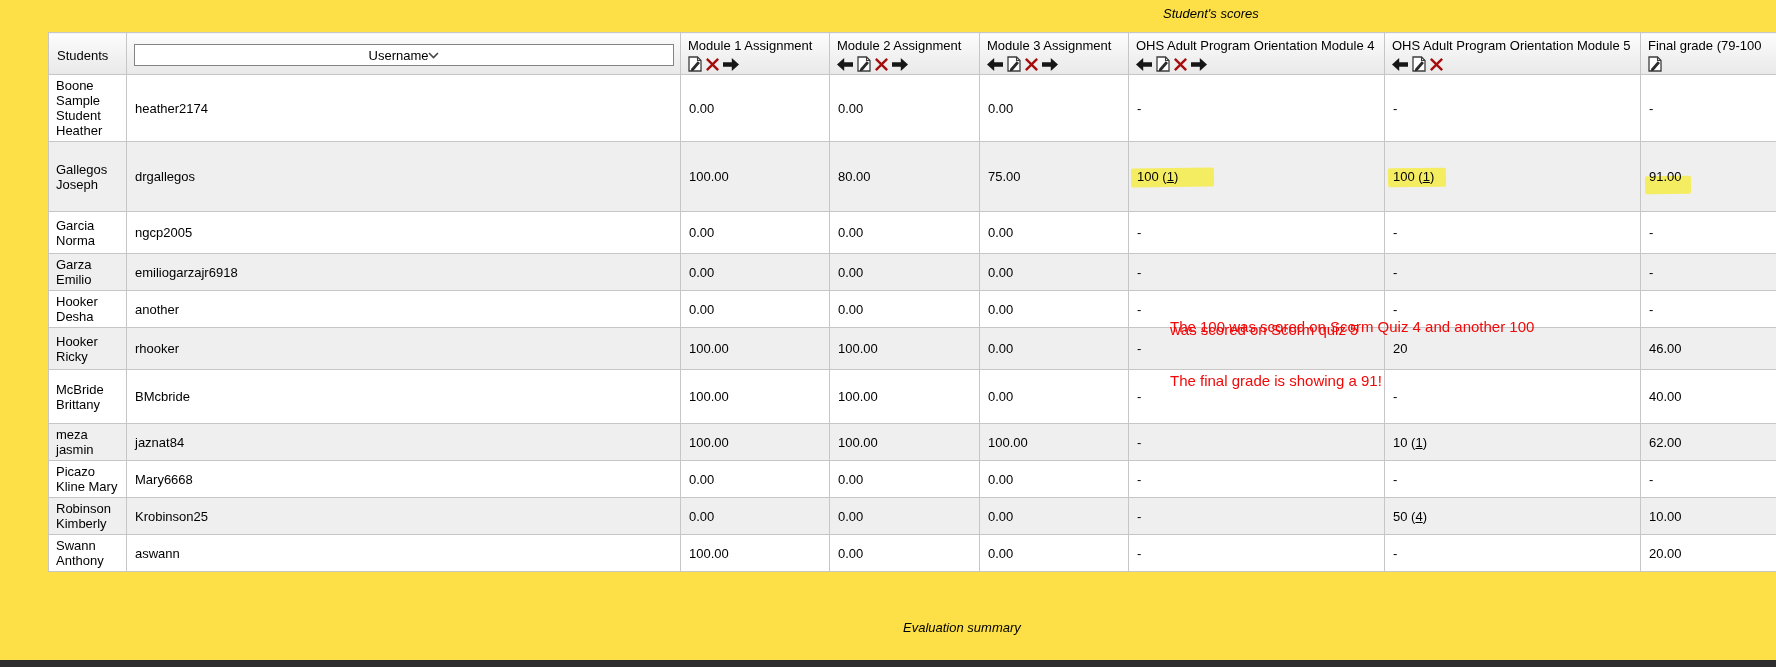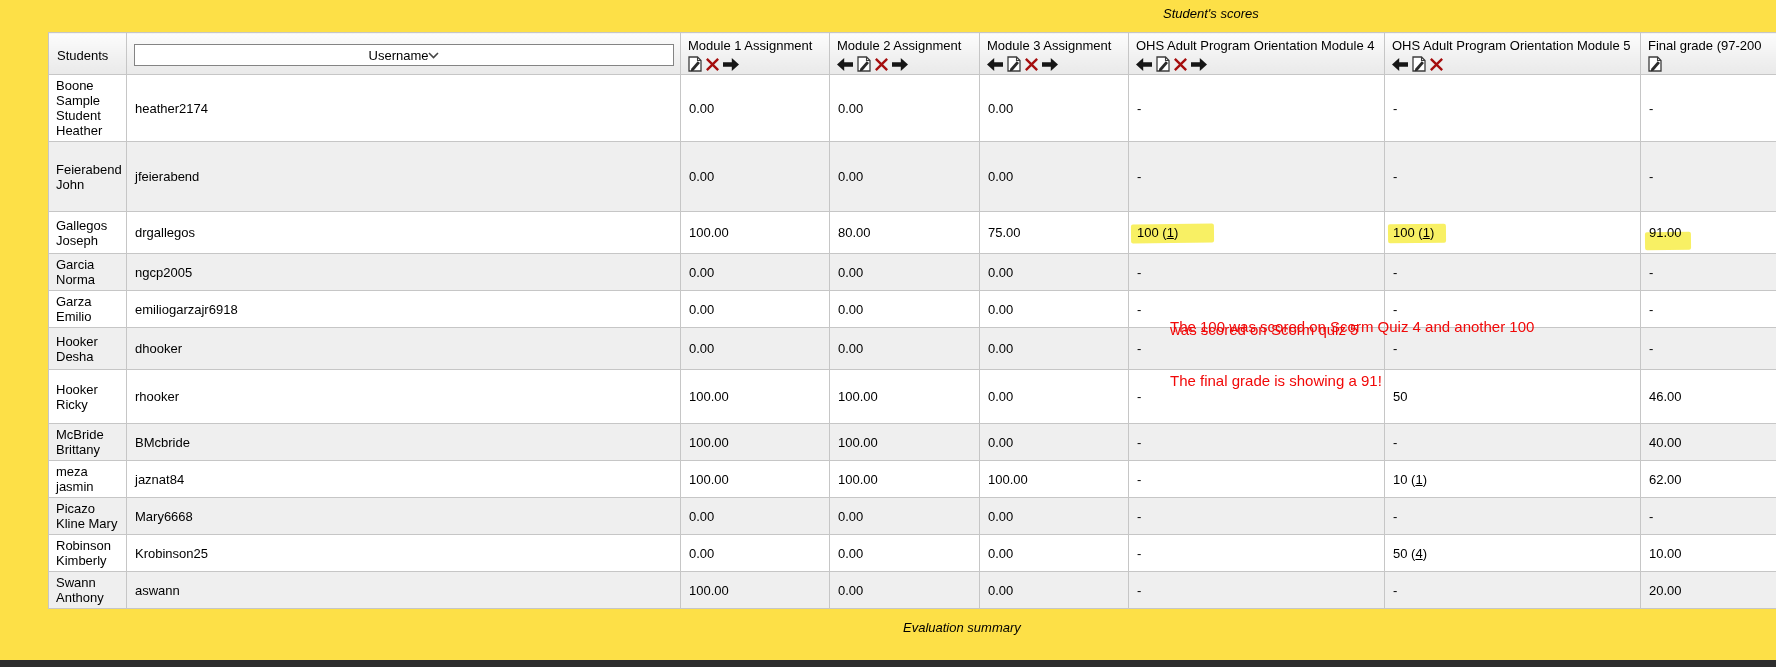--- a/index.html
+++ b/index.html
@@ -209,47 +209,37 @@
                 </svg>
               </span>
               <span class="icon">
                 <svg width="13" height="13" viewBox="0 0 14 14">
                   <path d="M1.8 0 L7 5.2 L12.2 0 L14 1.8 L8.8 7 L14 12.2 L12.2 14 L7 8.8 L1.8 14 L0 12.2 L5.2 7 L0 1.8 Z" fill="#a50d0d"></path>
                 </svg>
               </span>
             </div>
           </th>
           <th>
-            <div class="th-label">Final grade (97-200</div>
+            <div class="th-label">Final grade (79-100</div>
             <div class="th-icons">
               <span class="icon">
                 <svg width="14" height="16" viewBox="0 0 14 16">
                   <path d="M1 1 H9.5 L13 4.5 V15 H1 Z" fill="#ffffff" stroke="#3c3c3c" stroke-width="1.3"></path>
                   <path d="M9.5 1 V4.5 H13" fill="none" stroke="#3c3c3c" stroke-width="1.1"></path>
                   <path d="M3.2 12.8 L9.8 5.2 L12 7.1 L5.4 14.7 L2.8 15.2 Z" fill="#2a2a2a"></path>
                 </svg>
               </span>
             </div>
           </th>
         </tr>
     </thead>
     <tbody id="tbody">
         <tr>
           <td class="name-cell">Boone Sample Student Heather</td>
           <td>heather2174</td>
-          <td class="grade-cell">0.00</td>
-          <td class="grade-cell">0.00</td>
-          <td class="grade-cell">0.00</td>
-          <td class="grade-cell">-</td>
-          <td class="grade-cell">-</td>
-          <td class="grade-cell">-</td>
-        </tr>
-        <tr>
-          <td class="name-cell">Feierabend John</td>
-          <td>jfeierabend</td>
           <td class="grade-cell">0.00</td>
           <td class="grade-cell">0.00</td>
           <td class="grade-cell">0.00</td>
           <td class="grade-cell">-</td>
           <td class="grade-cell">-</td>
           <td class="grade-cell">-</td>
         </tr>
         <tr>
           <td class="name-cell">Gallegos Joseph</td>
           <td>drgallegos</td>
@@ -275,36 +265,36 @@
           <td>emiliogarzajr6918</td>
           <td class="grade-cell">0.00</td>
           <td class="grade-cell">0.00</td>
           <td class="grade-cell">0.00</td>
           <td class="grade-cell">-</td>
           <td class="grade-cell">-</td>
           <td class="grade-cell">-</td>
         </tr>
         <tr>
           <td class="name-cell">Hooker Desha</td>
-          <td>dhooker</td>
+          <td>another</td>
           <td class="grade-cell">0.00</td>
           <td class="grade-cell">0.00</td>
           <td class="grade-cell">0.00</td>
           <td class="grade-cell">-</td>
           <td class="grade-cell">-</td>
           <td class="grade-cell">-</td>
         </tr>
         <tr>
           <td class="name-cell">Hooker Ricky</td>
           <td>rhooker</td>
           <td class="grade-cell">100.00</td>
           <td class="grade-cell">100.00</td>
           <td class="grade-cell">0.00</td>
           <td class="grade-cell">-</td>
-          <td class="grade-cell">50</td>
+          <td class="grade-cell">20</td>
           <td class="grade-cell">46.00</td>
         </tr>
         <tr>
           <td class="name-cell">McBride Brittany</td>
           <td>BMcbride</td>
           <td class="grade-cell">100.00</td>
           <td class="grade-cell">100.00</td>
           <td class="grade-cell">0.00</td>
           <td class="grade-cell">-</td>
           <td class="grade-cell">-</td>

